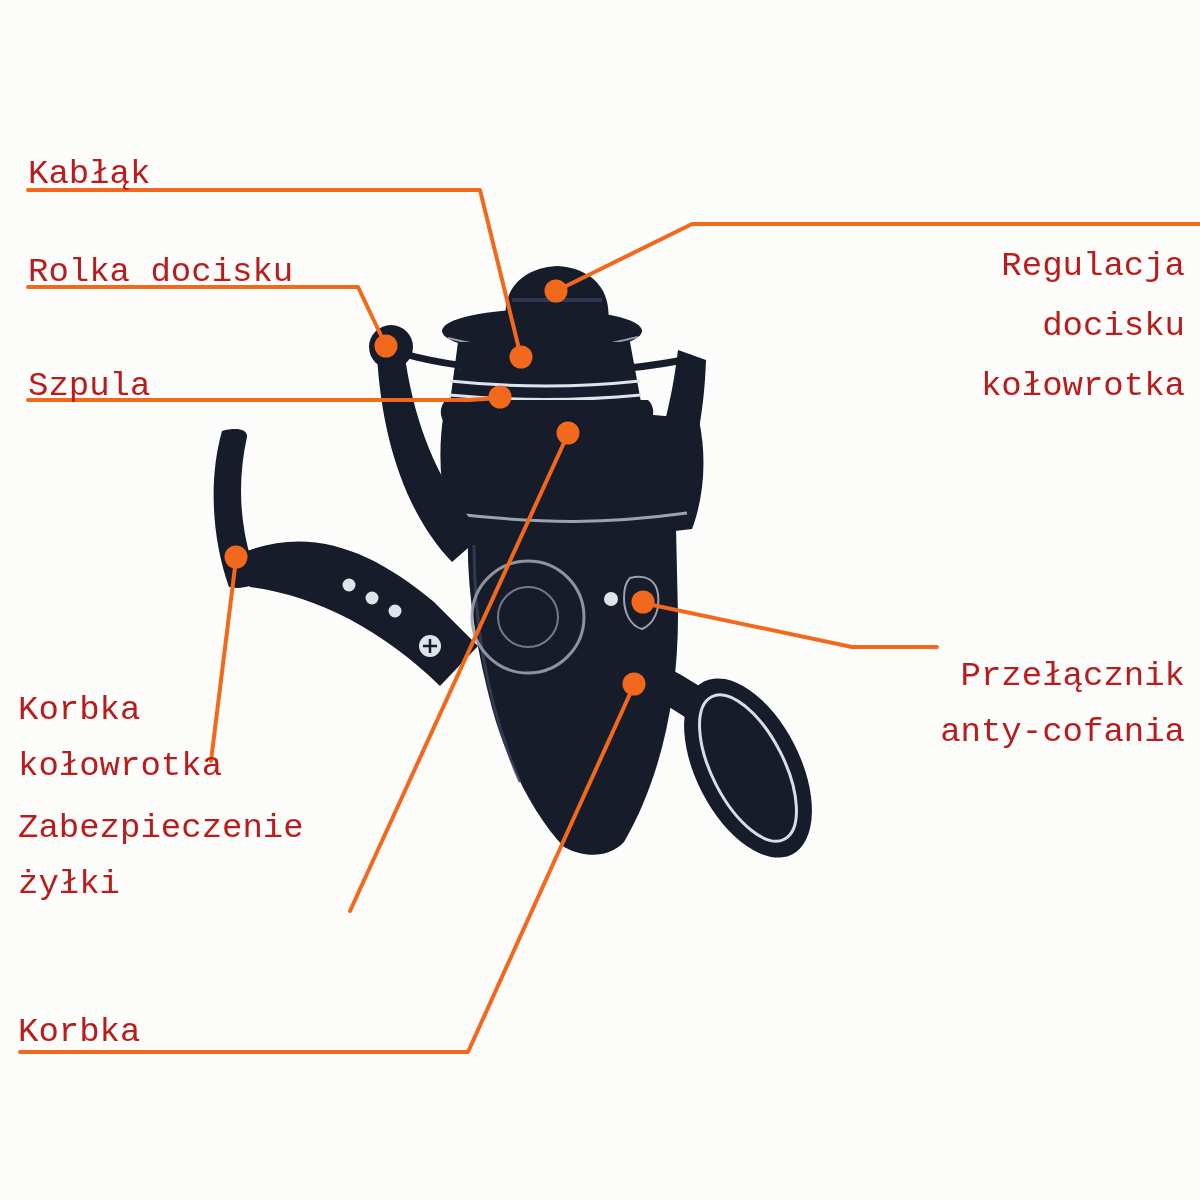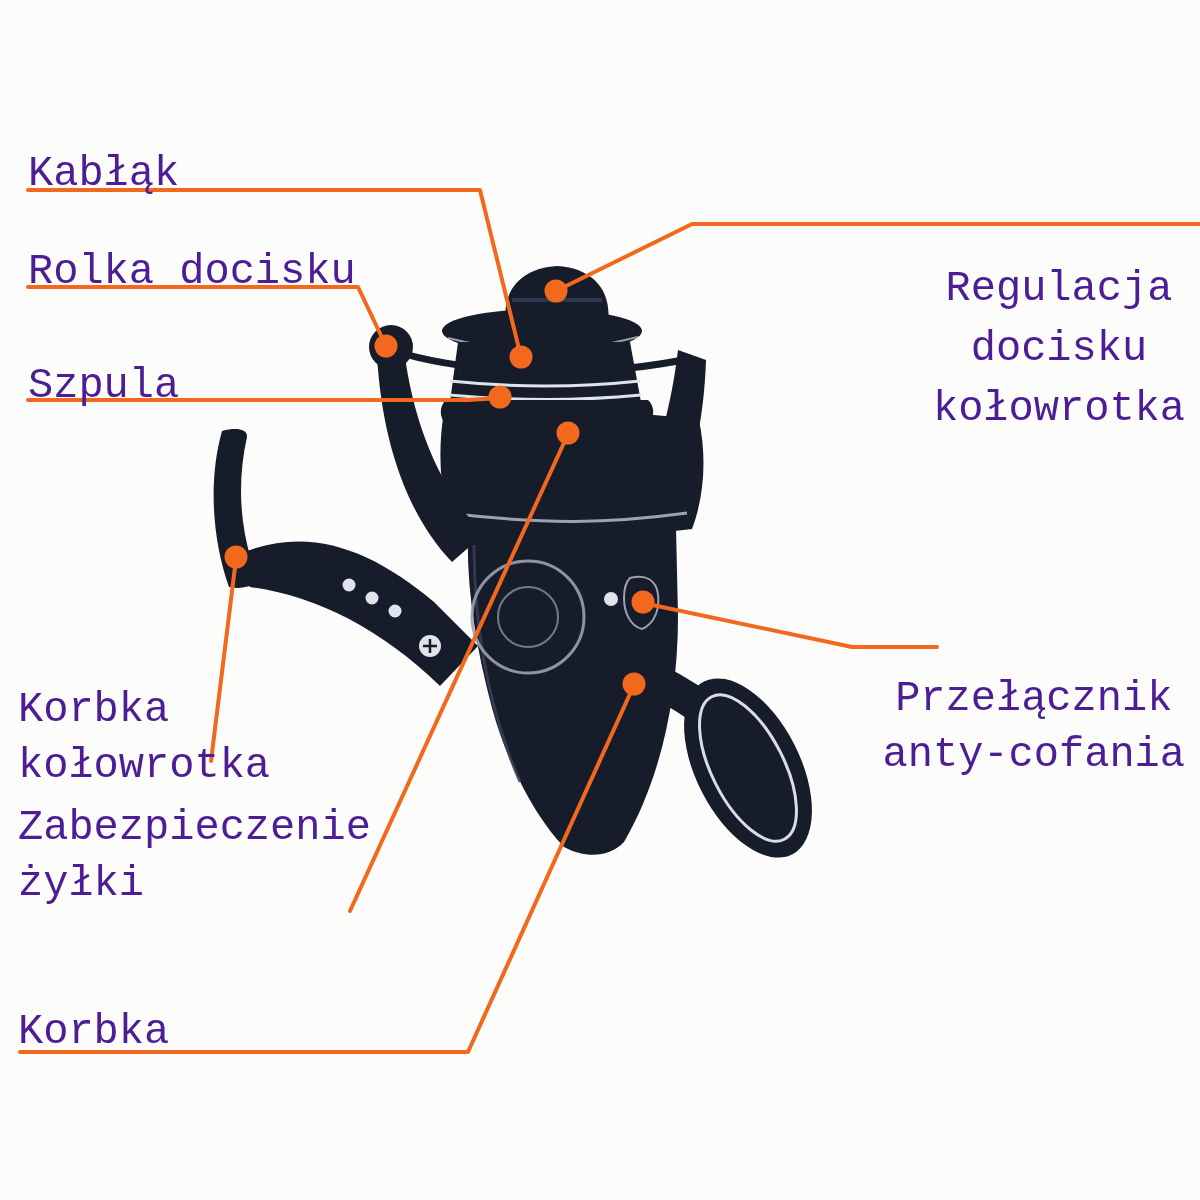--- a/index.html
+++ b/index.html
@@ -17,29 +17,28 @@
   }
   .stage svg {
     position: absolute;
     left: 0;
     top: 0;
     z-index: 1;
   }
   .label {
     position: absolute;
     z-index: 2;
-    font-size: 42px;
+    font-size: 34px;
     line-height: 56px;
-    color: #4c1d95;
+    color: #b91c1c;
     white-space: pre-line;
     letter-spacing: 0px;
   }
   .label.right {
-    text-align: center;
-    margin-top: 23px;
+    text-align: right;
   }
   .label.lh60 {
     line-height: 60px;
   }
   .leader {
     stroke: #f2691e;
     stroke-width: 4;
     fill: none;
     stroke-linecap: round;
     stroke-linejoin: round;

